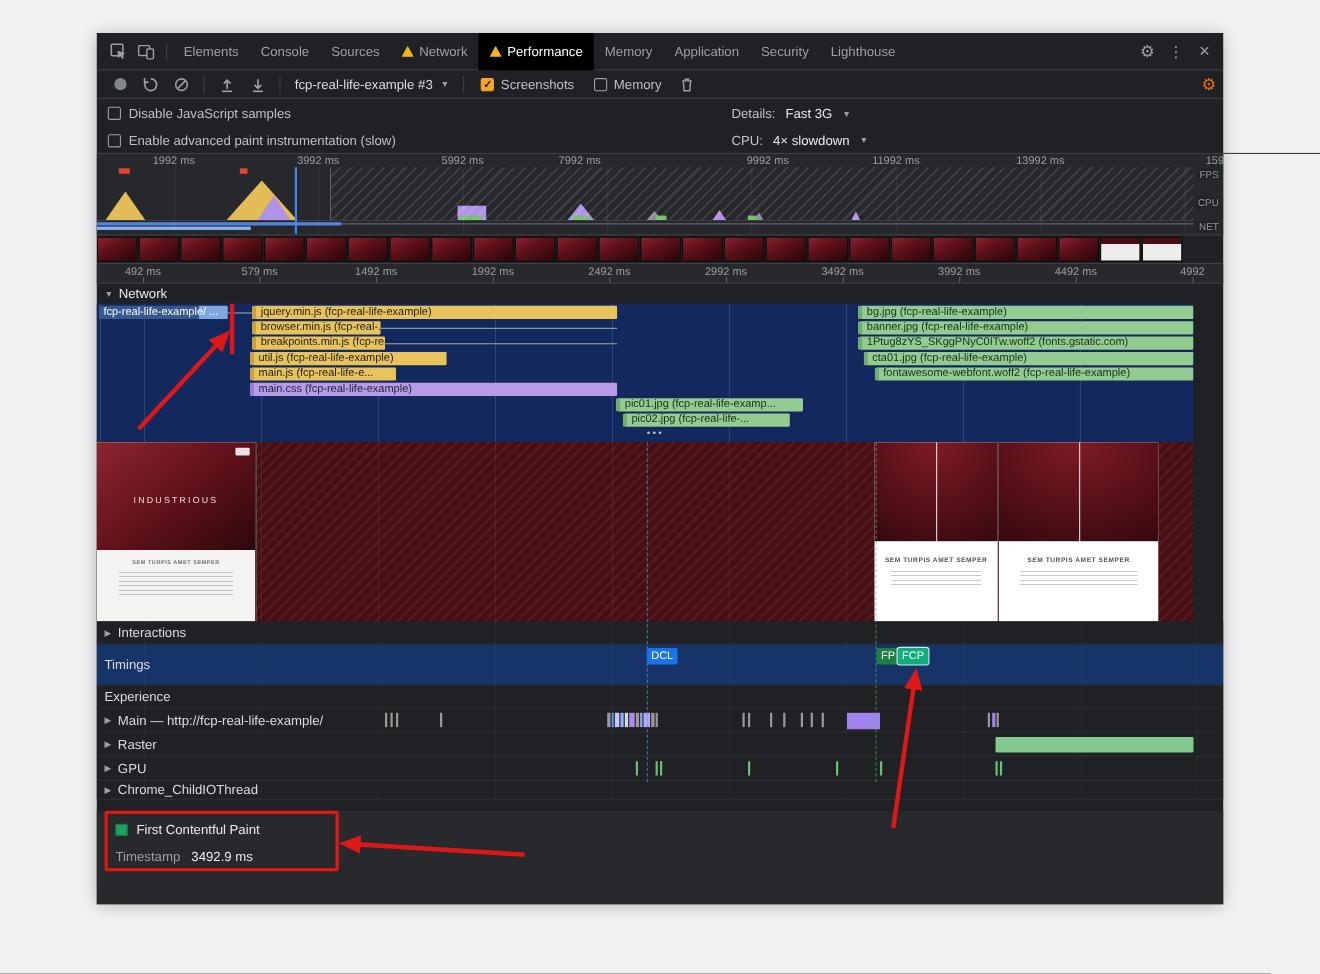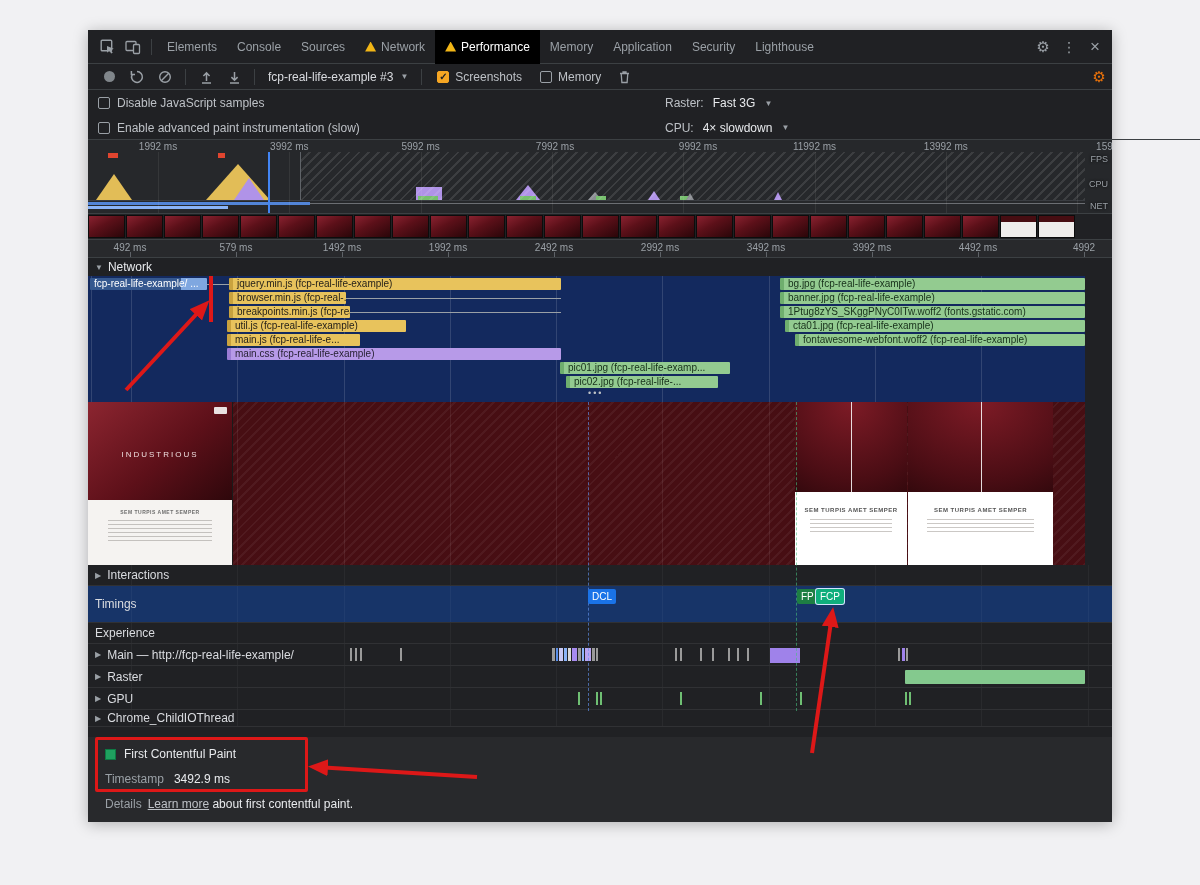--- a/index.html
+++ b/index.html
@@ -258,21 +258,21 @@
           </svg>
       </span>
       <div class="spacer"></div>
       <span class="icnbtn gear-orange glyph15">⚙</span>
     </div>
 
     <div class="setrow setrow1">
       <span class="box"></span>
       <span>Disable JavaScript samples</span>
       <span class="throttle">
-        <span>Raster:</span>
+        <span>Details:</span>
         <span class="val">Fast 3G</span>
         <span class="dd">▼</span>
       </span>
     </div>
     <div class="setrow setrow2">
       <span class="box"></span>
       <span>Enable advanced paint instrumentation (slow)</span>
       <span class="throttle">
         <span>CPU:</span>
         <span class="val">4× slowdown</span>
@@ -306,21 +306,21 @@
           <div class="ovnet" style="left: 0px; top: 1px; width: 222px; height: 3px; background: rgb(82, 133, 216);"></div>
           <div class="ovnet" style="left: 0px; top: 5px; width: 140px; height: 3px; background: rgb(138, 180, 248);"></div>
           <div class="ovnet" style="left: 222px; top: 2px; width: 775px; height: 1px; background: rgb(107, 110, 115);"></div>
         </div>
     <div class="ov-label" style="left: 70px;">1992 ms</div>
         <div class="ov-tick" style="left: 70px;"></div>
         <div class="ov-label" style="left: 201.3px;">3992 ms</div>
         <div class="ov-tick" style="left: 201.3px;"></div>
         <div class="ov-label" style="left: 332.6px;">5992 ms</div>
         <div class="ov-tick" style="left: 332.6px;"></div>
-        <div class="ov-label" style="left: 467px;">7992 ms</div>
+        <div class="ov-label" style="left: 439px;">7992 ms</div>
         <div class="ov-tick" style="left: 463.9px;"></div>
         <div class="ov-label" style="left: 610px;">9992 ms</div>
         <div class="ov-tick" style="left: 595.2px;"></div>
         <div class="ov-label" style="left: 726.5px;">11992 ms</div>
         <div class="ov-tick" style="left: 726.5px;"></div>
         <div class="ov-label" style="left: 857.8px;">13992 ms</div>
         <div class="ov-tick" style="left: 857.8px;"></div>
         <div class="ov-label" style="left: 1022px;">15992</div>
         <div class="ov-tick" style="left: 989.1px;"></div>
         <div class="lane-label" style="top: 14px;">FPS</div>
@@ -507,23 +507,20 @@
 
 
     <div class="summary">
       <div class="leg-row">
         <span class="leg-swatch" style="background: rgb(31, 161, 95);"></span>
         <span>First Contentful Paint</span>
       </div>
       <div class="ts-row">
         <span>Timestamp</span><span class="tsv">3492.9 ms</span>
       </div>
-      <div class="det-row">
-        <span class="dlabel">Details</span><a>Learn more</a><span> about first contentful paint.</span>
-      </div>
     </div>
   </div>
 
   <div class="ann-marker" style="left: 209px; top: 276px; width: 4px; height: 46px; background: rgb(221, 24, 24);"></div>
   <div class="ann-box" style="left: 95px; top: 737px; width: 213px; height: 55px; border: 3px solid rgb(221, 24, 24);"></div>
   <svg class="ann-arrows" width="1200" height="885">
     <defs>
       <marker id="ah" markerWidth="6" markerHeight="5" refX="3" refY="2.1" orient="auto">
         <path d="M0,0 L5,2.1 L0,4.2 Z" fill="#dd1818"></path>
       </marker>

